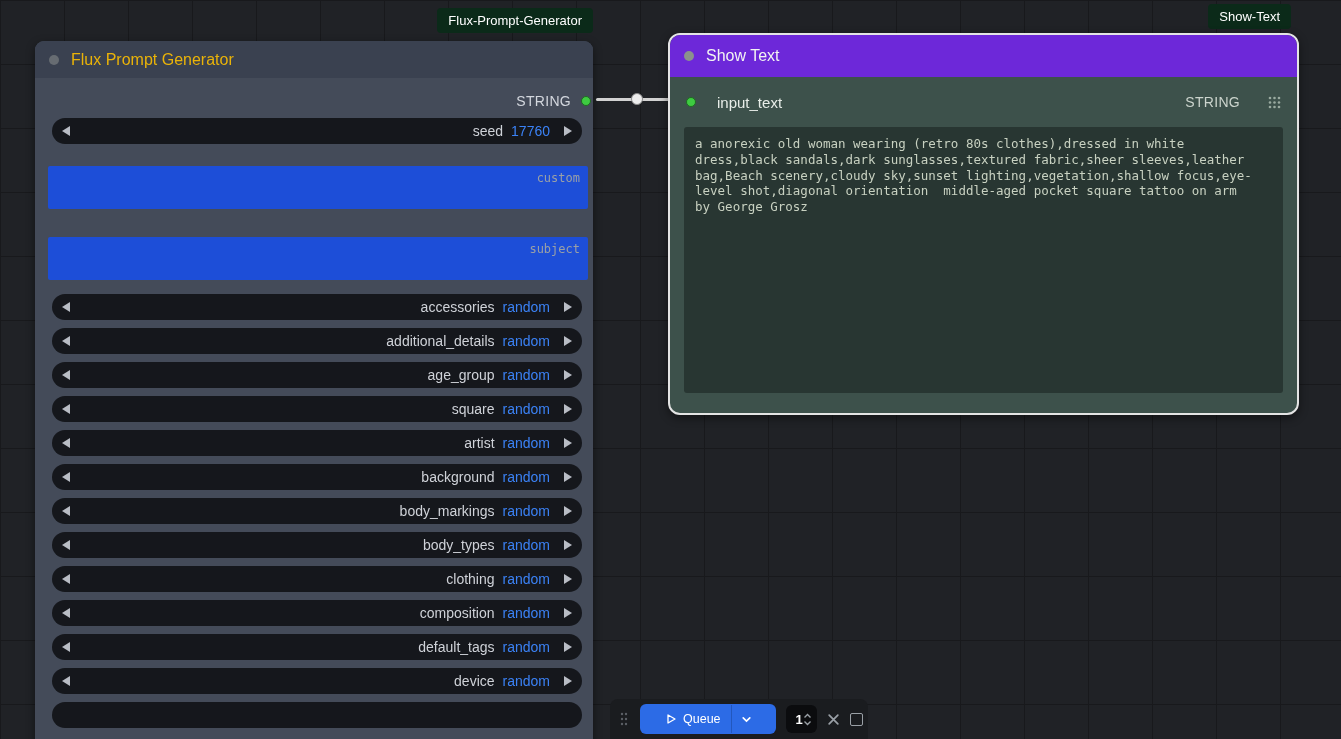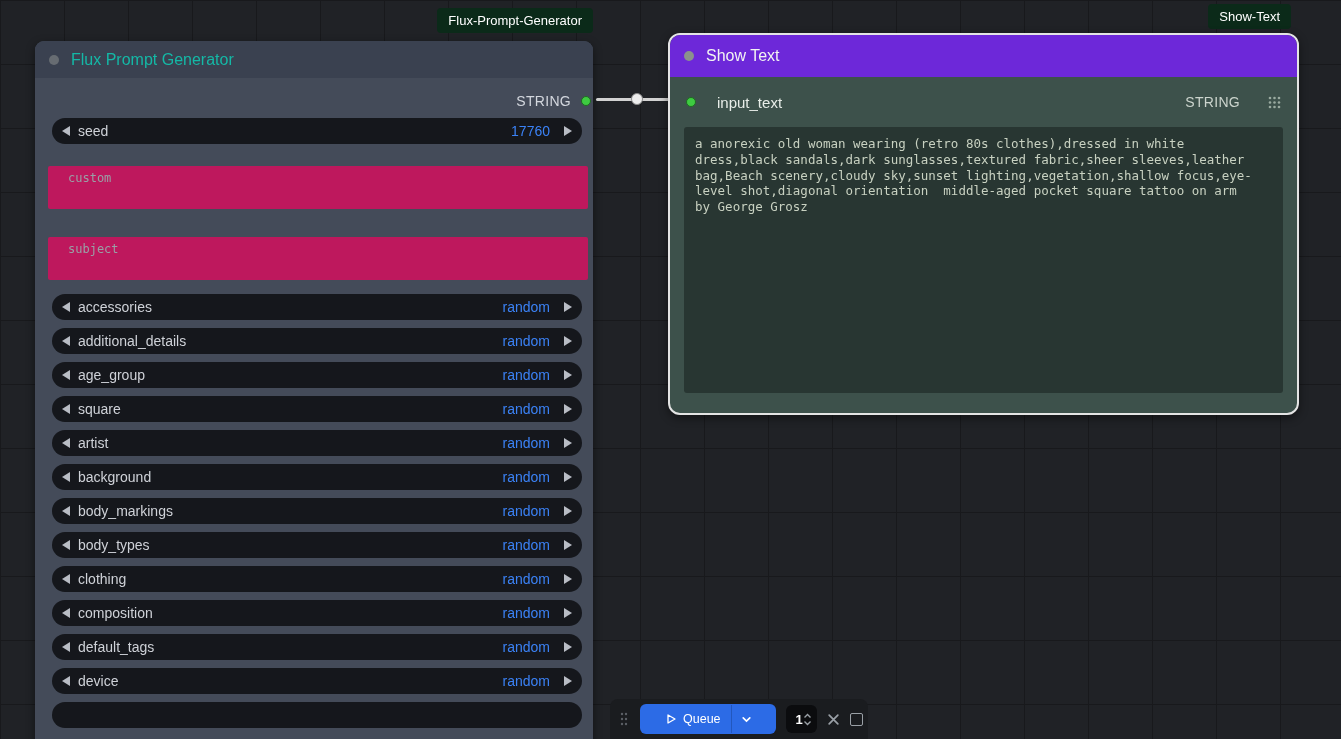--- a/index.html
+++ b/index.html
@@ -41,54 +41,55 @@
   }
   .collapse-dot {
     width:10px; height:10px; border-radius:50%;
     background:#676c72; flex:0 0 auto;
   }
   .node-title { font-size:16px; }
 
   
   #flux-node { left:35px; top:41px; width:558px; height:712px; background:#444b59; }
   #flux-node .node-header { height:37px; background:#3a4150; }
-  #flux-node .node-title { color:#14b8a6; }
+  #flux-node .node-title { color:#eab308; }
   #flux-node .node-body { position:relative; }
 
   .out-row {
     margin-top:10px; height:26px;
     display:flex; align-items:center; justify-content:flex-end;
     padding-right:22px;
     color:#d3d7de; font-size:14px; letter-spacing:.3px;
   }
   .out-dot {
     position:absolute; right:2px; top:55px;
     width:10px; height:10px; border-radius:50%;
     background:#3ecb41; border:1px solid #1f6b22;
   }
 
   .combo {
     height:26px; border-radius:13px;
     background:#15171c;
     display:flex; align-items:center;
     padding:0 10px; gap:8px;
     margin:0 11px 8px 17px;
+    text-align:right;
   }
   .combo .wlabel { color:#cfd2d8; font-size:14px; flex:1 1 auto; overflow:hidden; white-space:nowrap; }
   .combo .wvalue { color:#3b82f6; font-size:14px; }
   .tri-left  { width:0; height:0; border-top:5px solid transparent; border-bottom:5px solid transparent; border-right:8px solid #b9bdc5; flex:0 0 auto; }
   .tri-right { width:0; height:0; border-top:5px solid transparent; border-bottom:5px solid transparent; border-left:8px solid #b9bdc5; flex:0 0 auto; margin-left:6px; }
 
   .widgets { margin-top:4px; }
   .flux-textarea {
     display:block; width:540px; height:43px;
     margin:0 5px 0 13px; resize:none; border:none; outline:none;
-    background:#be185d; color:#cfd3da;
+    background:#1d4ed8; color:#cfd3da;
     font-family:"DejaVu Sans Mono", monospace; font-size:12px;
-    padding:5px 20px; border-radius:2px;
+    padding:5px 8px; border-radius:2px;text-align:right;
   }
   .flux-textarea::placeholder { color:#9aa0a6; opacity:1; }
   #ta-custom  { margin-top:22px; }
   #ta-subject { margin-top:28px; }
   .combo-list { margin-top:14px; }
 
   
   #show-node {
     left:668px; top:33px; width:631px; height:382px;
     background:#3d514b; border:2px solid #e4e4e4; border-radius:12px;

